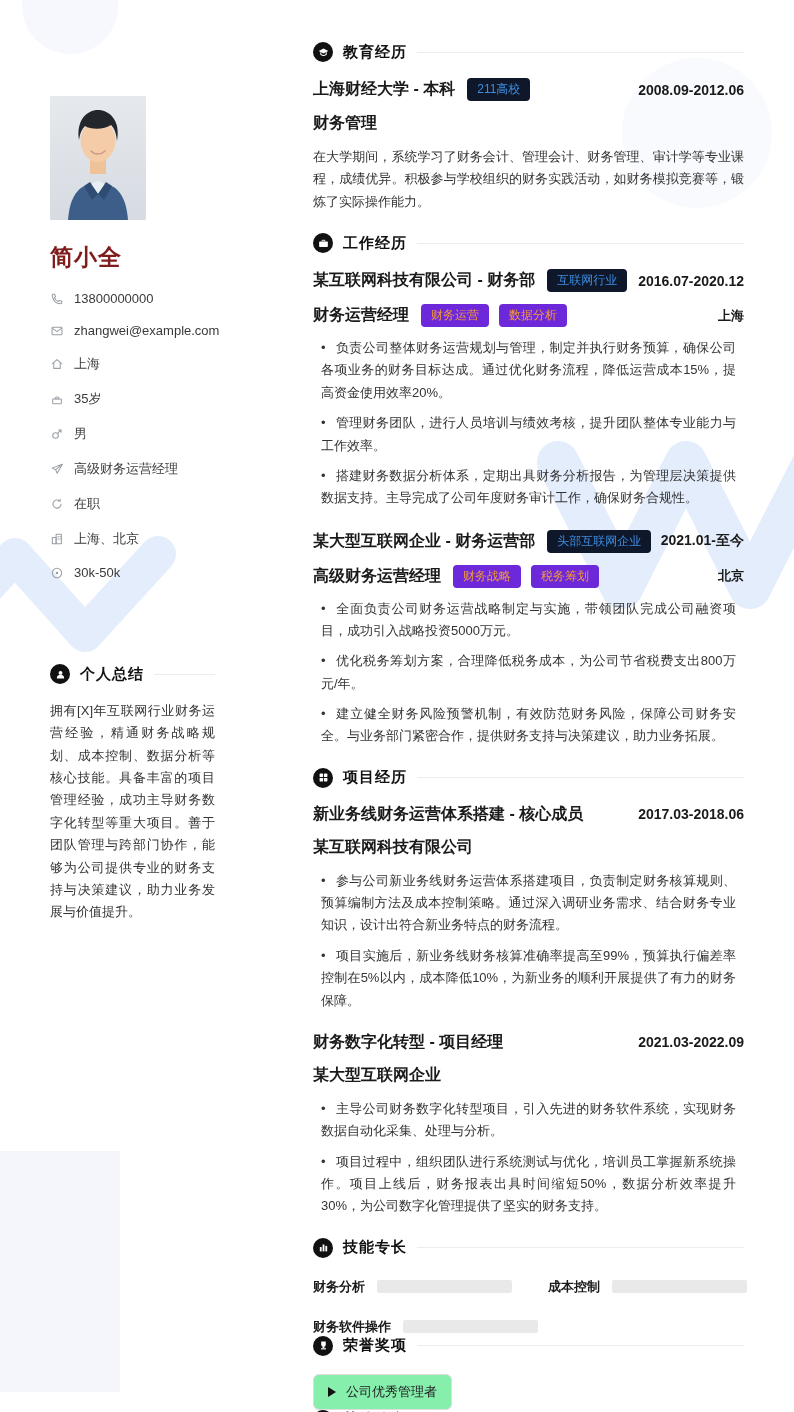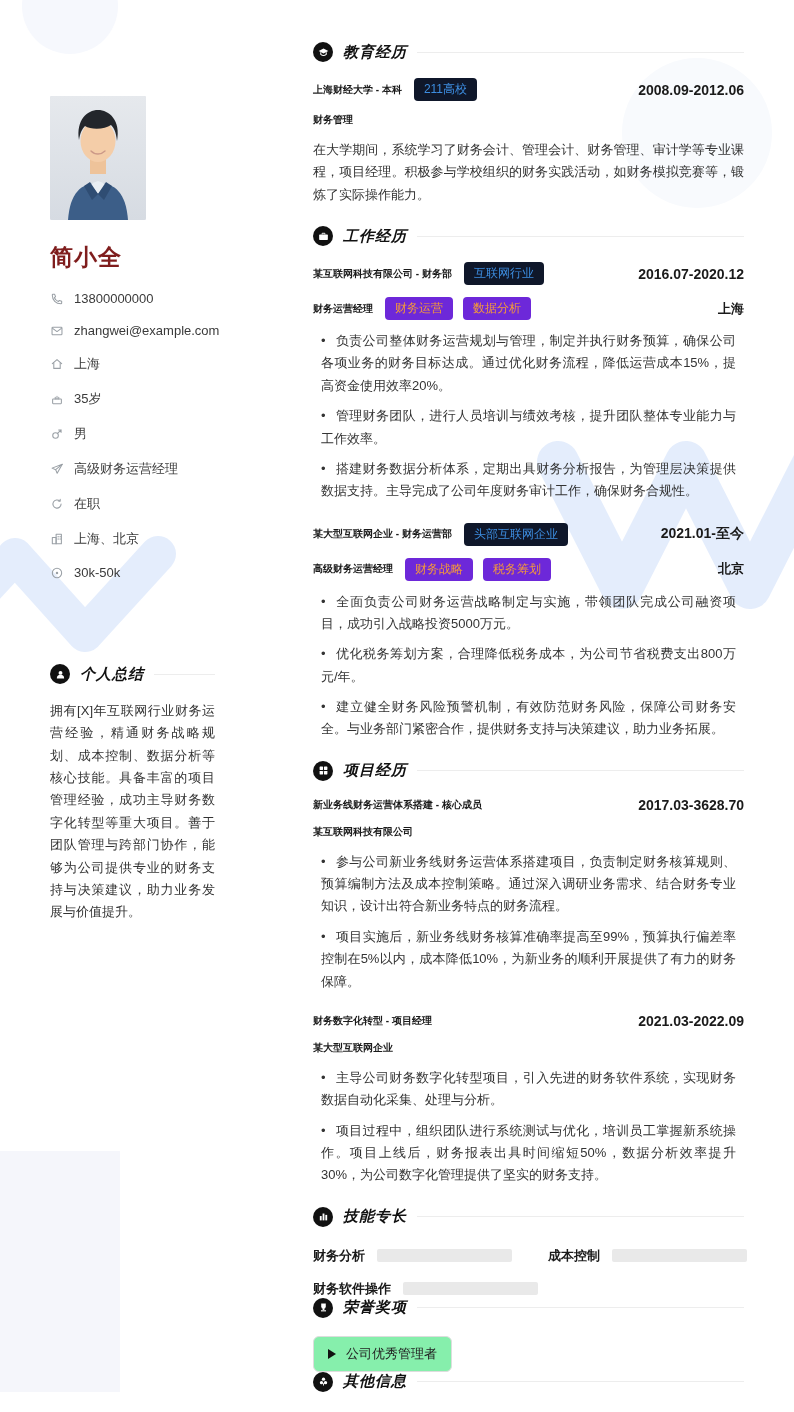--- a/index.html
+++ b/index.html
@@ -27,44 +27,44 @@
   .contacts { list-style:none; margin-top:18px; }
   .contacts li { display:flex; align-items:center; gap:10px; margin-bottom:17px; font-size:13px; color:#3a3a3a; }
   .cicon { width:14px; height:14px; flex:0 0 14px; display:inline-flex; }
   .cicon svg { width:14px; height:14px; stroke:#9aa0a6; fill:none; stroke-width:1.8; stroke-linecap:round; stroke-linejoin:round; }
 
   
   .sec-head { display:flex; align-items:center; gap:10px; margin:24px 0 16px; }
   .sec-head:first-child { margin-top:0; }
   .sicon { width:20px; height:20px; flex:0 0 20px; border-radius:50%; background:#111; display:inline-flex; align-items:center; justify-content:center; }
   .sicon svg { width:11px; height:11px; fill:#fff; }
-  .sec-head h2 { font-size:15px; font-weight:bold; color:#111; letter-spacing:1px; white-space:nowrap;font-style:italic; }
+  .sec-head h2 { font-size:15px; font-weight:bold; color:#111; letter-spacing:1px; white-space:nowrap; }
   .sec-head .line { flex:1; height:1px; background:#ededed; }
 
   .summary { font-size:13px; line-height:1.72; text-align:justify; color:#333; margin-top:16px; }
   .sidebar .sec-head { margin-top:84px; }
 
   
   .entry { margin-bottom:20px; }
   .row { display:flex; align-items:center; margin-bottom:12px; }
   .row.role { margin-bottom:10px; }
-  .bold { font-size:10px; font-weight:bold; color:#1a1a1a; }
+  .bold { font-size:16px; font-weight:bold; color:#1a1a1a; }
   .date { margin-left:auto; font-size:14px; font-weight:bold; color:#1a1a1a; white-space:nowrap; }
   .loc  { margin-left:auto; font-size:13px; font-weight:bold; color:#1a1a1a; }
   .tag { font-size:12px; padding:3px 10px; border-radius:4px; margin-left:12px; white-space:nowrap; }
   .tag.blue   { background:#0f172a; color:#3d8de0; }
   .tag.orange { background:#6d28d9; color:#f59a38; margin-left:12px; }
   .tag.orange + .tag.orange { margin-left:10px; }
 
   .body-p { font-size:13px; line-height:1.72; text-align:justify; color:#333; margin-top:10px; }
   .bullet { font-size:13px; line-height:1.72; text-align:justify; color:#333; margin:0 8px 8px; }
   .bullet::before { content:"•"; margin-right:10px; }
 
   
-  .skills-grid { display:grid; grid-template-columns:235px 1fr; row-gap:15px; margin-top:20px;text-align:center; }
+  .skills-grid { display:grid; grid-template-columns:235px 1fr; row-gap:22px; margin-top:20px;text-align:center; }
   .skill { display:flex; align-items:center; }
   .skill .sk-label { font-size:13px; font-weight:bold; color:#1a1a1a; white-space:nowrap; }
   .sk-track { width:135px; height:13px; background:#e9e9e9; border-radius:2px; margin-left:12px; overflow:hidden; }
   .sk-fill { height:100%; background:#e4edfa; border-radius:2px; }
 
   
   .honor-pill { display:inline-flex; align-items:center; gap:10px; border:1px solid #ddd; border-radius:6px; padding:8px 14px; margin-top:2px; background:#86efac; }
   .play-tri { width:0; height:0; border-left:8px solid #111; border-top:5px solid transparent; border-bottom:5px solid transparent; }
   .honor-pill span { font-size:13px; color:#222; }
 
@@ -223,21 +223,21 @@
       </div>
       <div class="entry">
         <div class="row">
           <span class="bold">上海财经大学 - 本科</span>
           <span class="tag blue">211高校</span>
           <span class="date">2008.09-2012.06</span>
         </div>
         <div class="row">
           <span class="bold">财务管理</span>
         </div>
-        <p class="body-p">在大学期间，系统学习了财务会计、管理会计、财务管理、审计学等专业课程，项目经理。积极参与学校组织的财务实践活动，如财务模拟竞赛等，锻炼了实际操作能力。</p>
+        <p class="body-p">在大学期间，系统学习了财务会计、管理会计、财务管理、审计学等专业课程，成绩优异。积极参与学校组织的财务实践活动，如财务模拟竞赛等，锻炼了实际操作能力。</p>
       </div>
     </section>
 
     <section>
       <div class="sec-head">
         <span class="sicon">
           <svg viewBox="0 0 24 24">
               <rect x="2.5" y="7.5" width="19" height="12" rx="1.5"></rect>
               <path d="M9 7.5V5h6v2.5" fill="none" stroke="#fff" stroke-width="2"></path>
             </svg>
@@ -291,21 +291,21 @@
               <rect x="13" y="13" width="7.5" height="7.5" rx="1"></rect>
             </svg>
         </span>
         <h2>项目经历</h2>
         <i class="line"></i>
       </div>
 
       <div class="entry">
         <div class="row">
           <span class="bold">新业务线财务运营体系搭建 - 核心成员</span>
-          <span class="date">2017.03-3628.70</span>
+          <span class="date">2017.03-2018.06</span>
         </div>
         <div class="row">
           <span class="bold">某互联网科技有限公司</span>
         </div>
         <p class="bullet">参与公司新业务线财务运营体系搭建项目，负责制定财务核算规则、预算编制方法及成本控制策略。通过深入调研业务需求、结合财务专业知识，设计出符合新业务特点的财务流程。</p>
         <p class="bullet">项目实施后，新业务线财务核算准确率提高至99%，预算执行偏差率控制在5%以内，成本降低10%，为新业务的顺利开展提供了有力的财务保障。</p>
       </div>
 
       <div class="entry">
         <div class="row">

